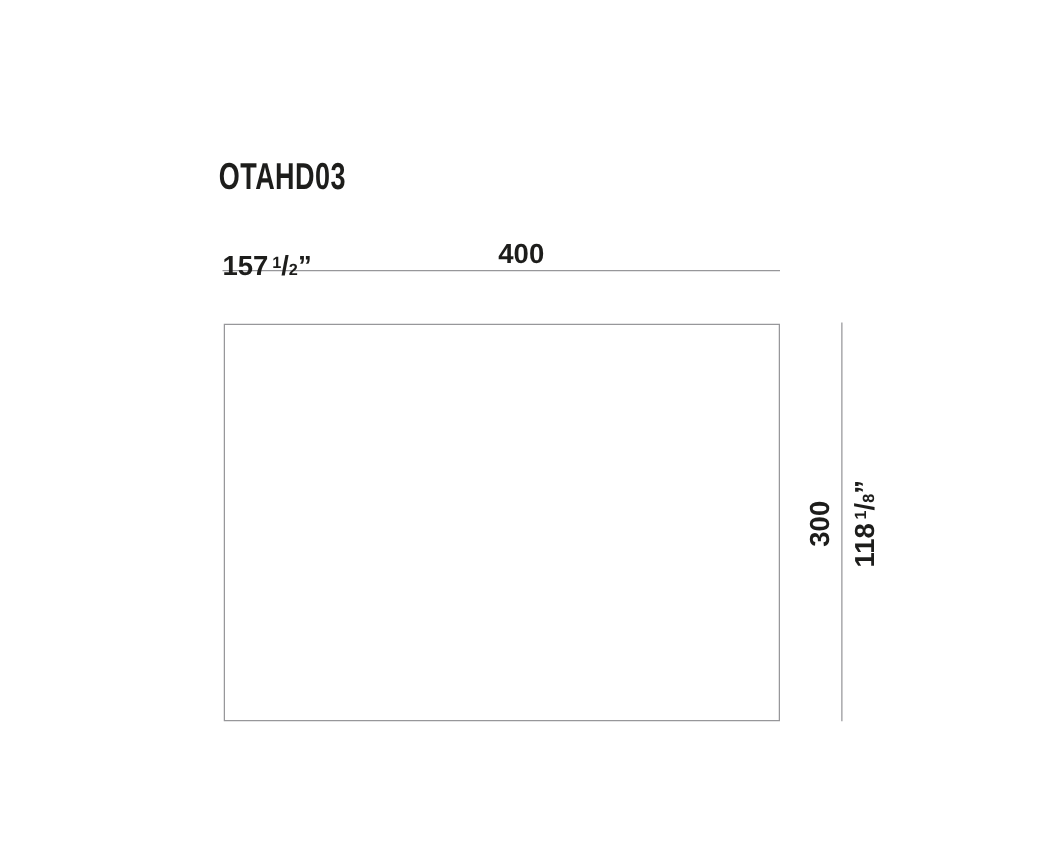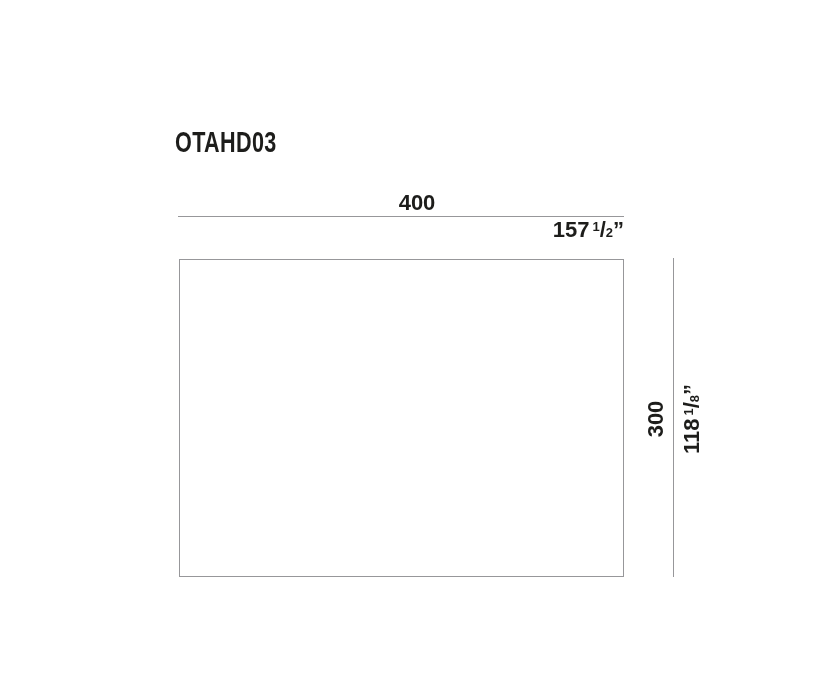--- a/index.html
+++ b/index.html
@@ -47,23 +47,23 @@
     background: var(--line);
   }
   .dim-h-mm {
     position: absolute;
     left: 194px; top: 192px;
     width: 446px;
     text-align: center;
   }
   .dim-h-in {
     position: absolute;
-    left: 178px; top: 219px;
+    left: 178px; top: 202px;
     width: 446px;
-    text-align: right;
+    text-align: left;
   }
   
   .plan-rect {
     position: absolute;
     left: 179px; top: 259px;
     width: 445px; height: 318px;
     border: 1px solid var(--line);
     background: var(--background);
   }
   

